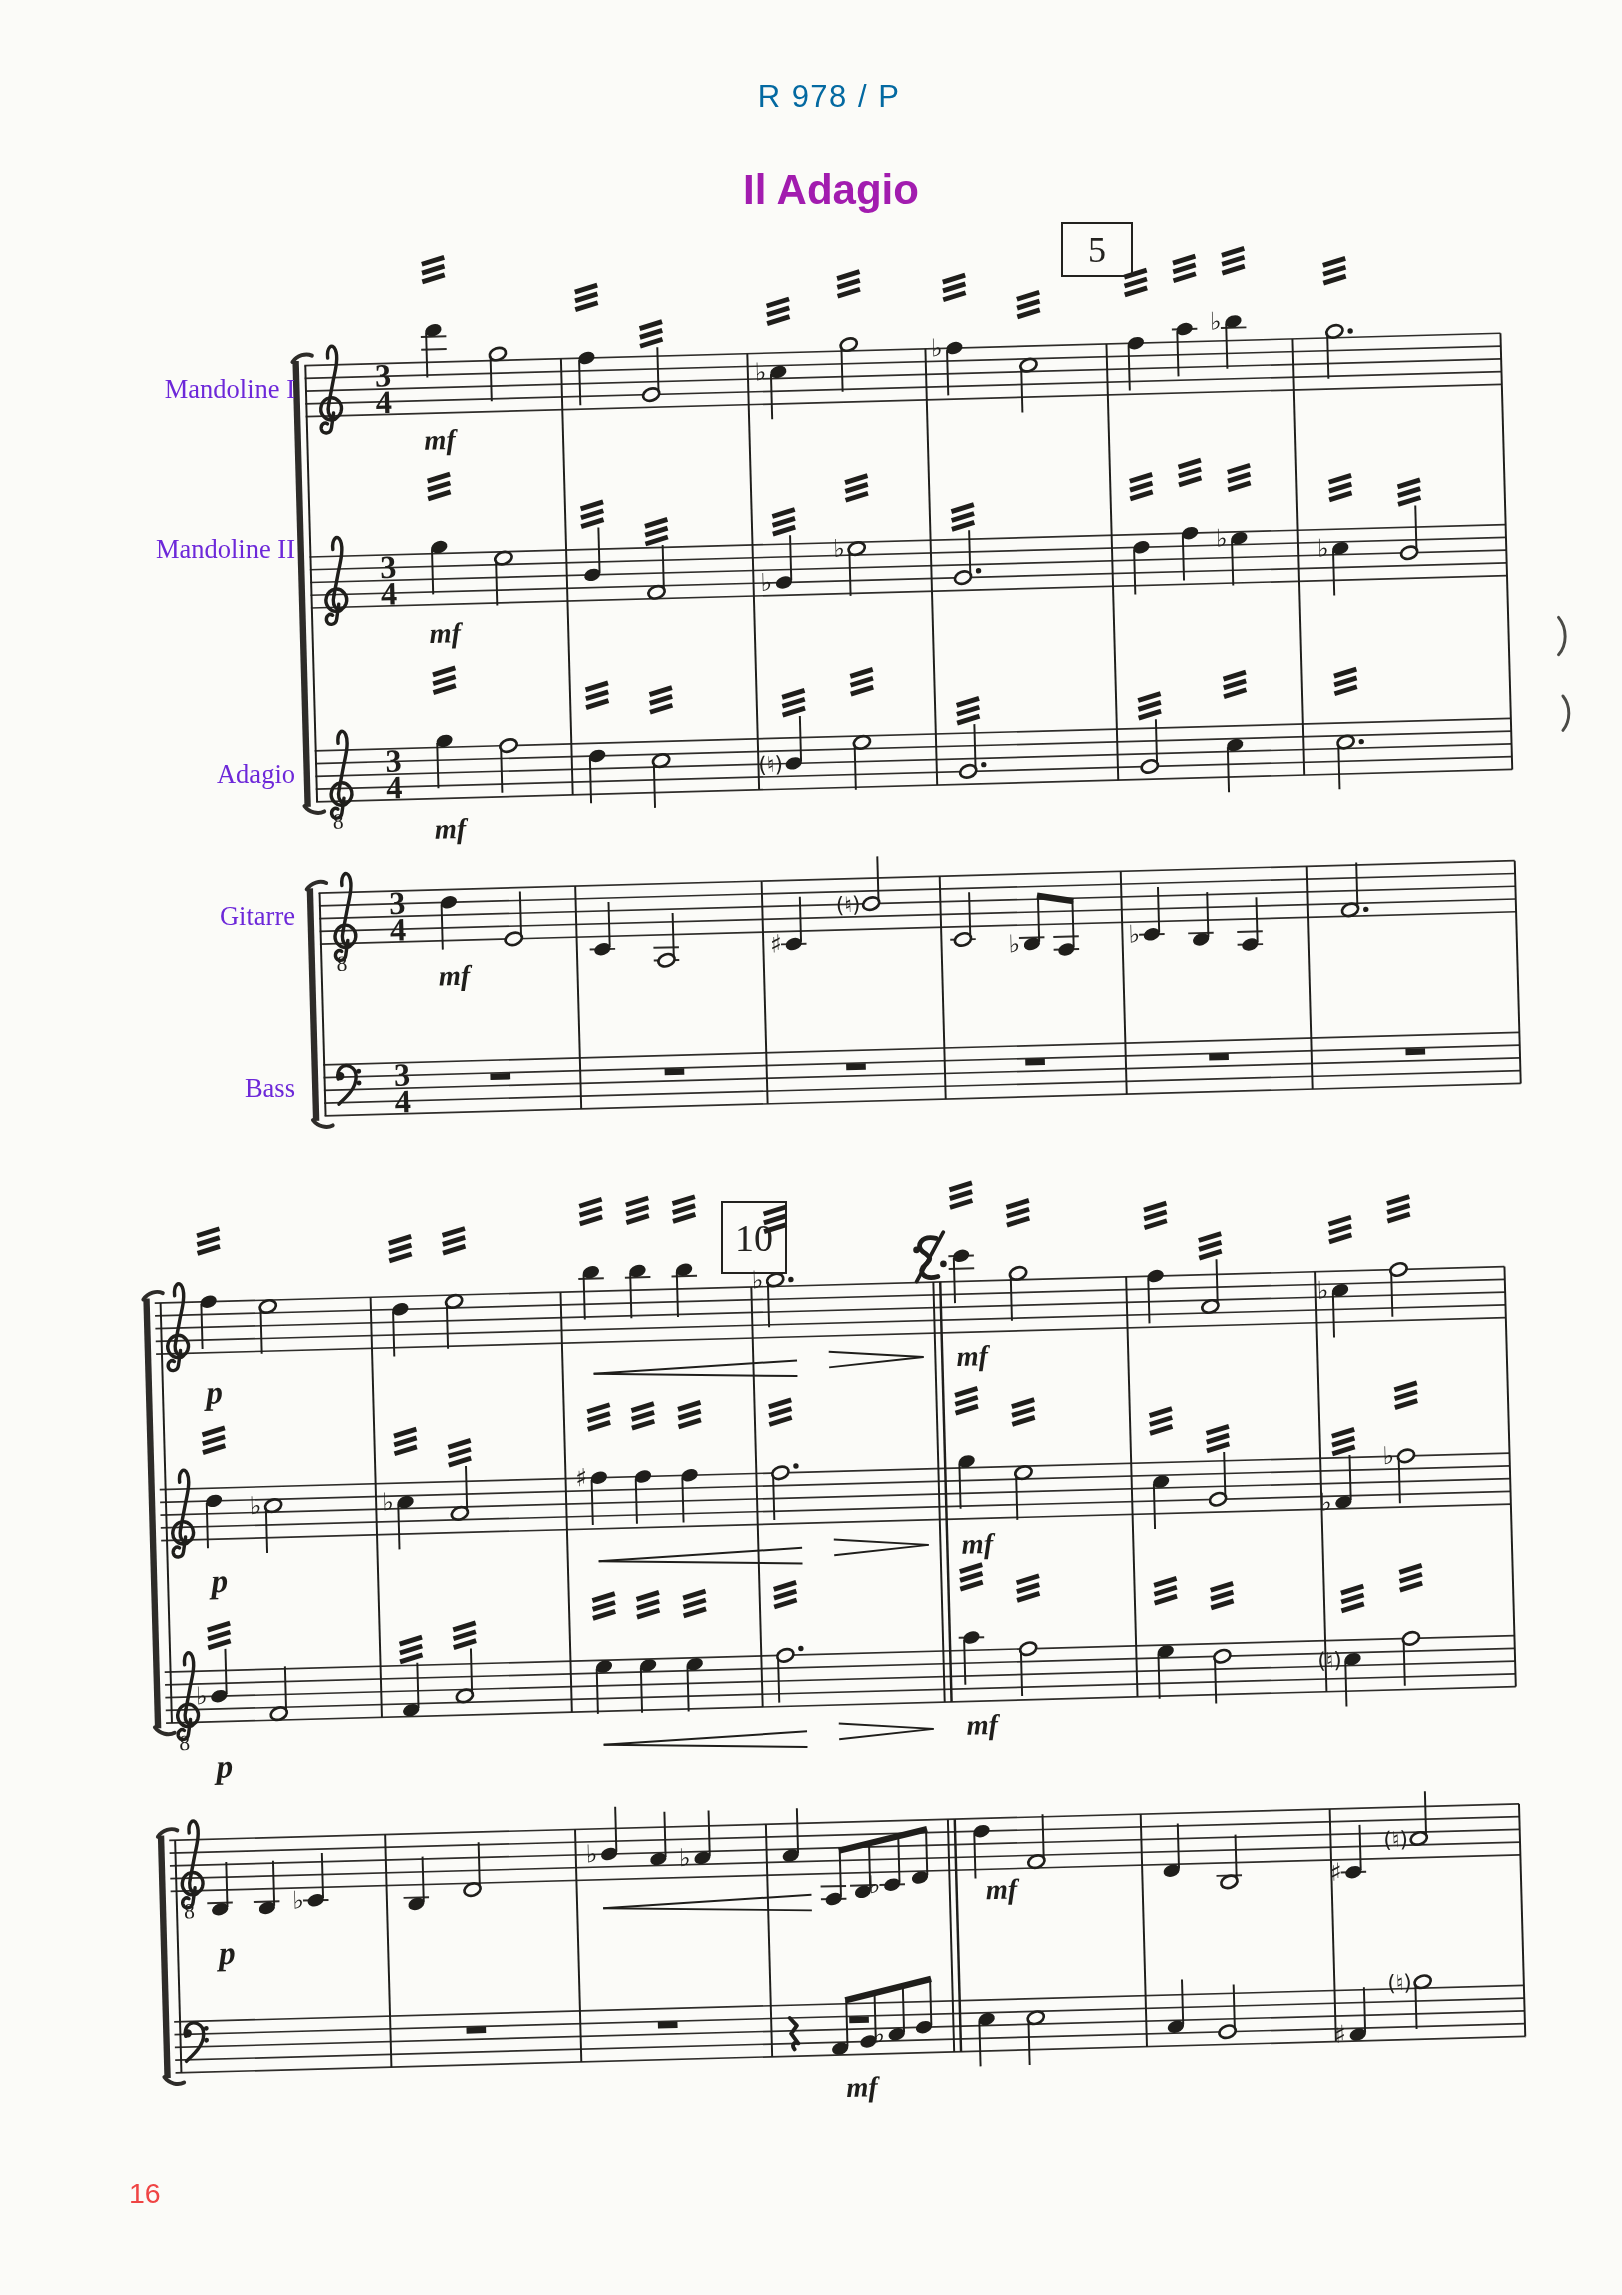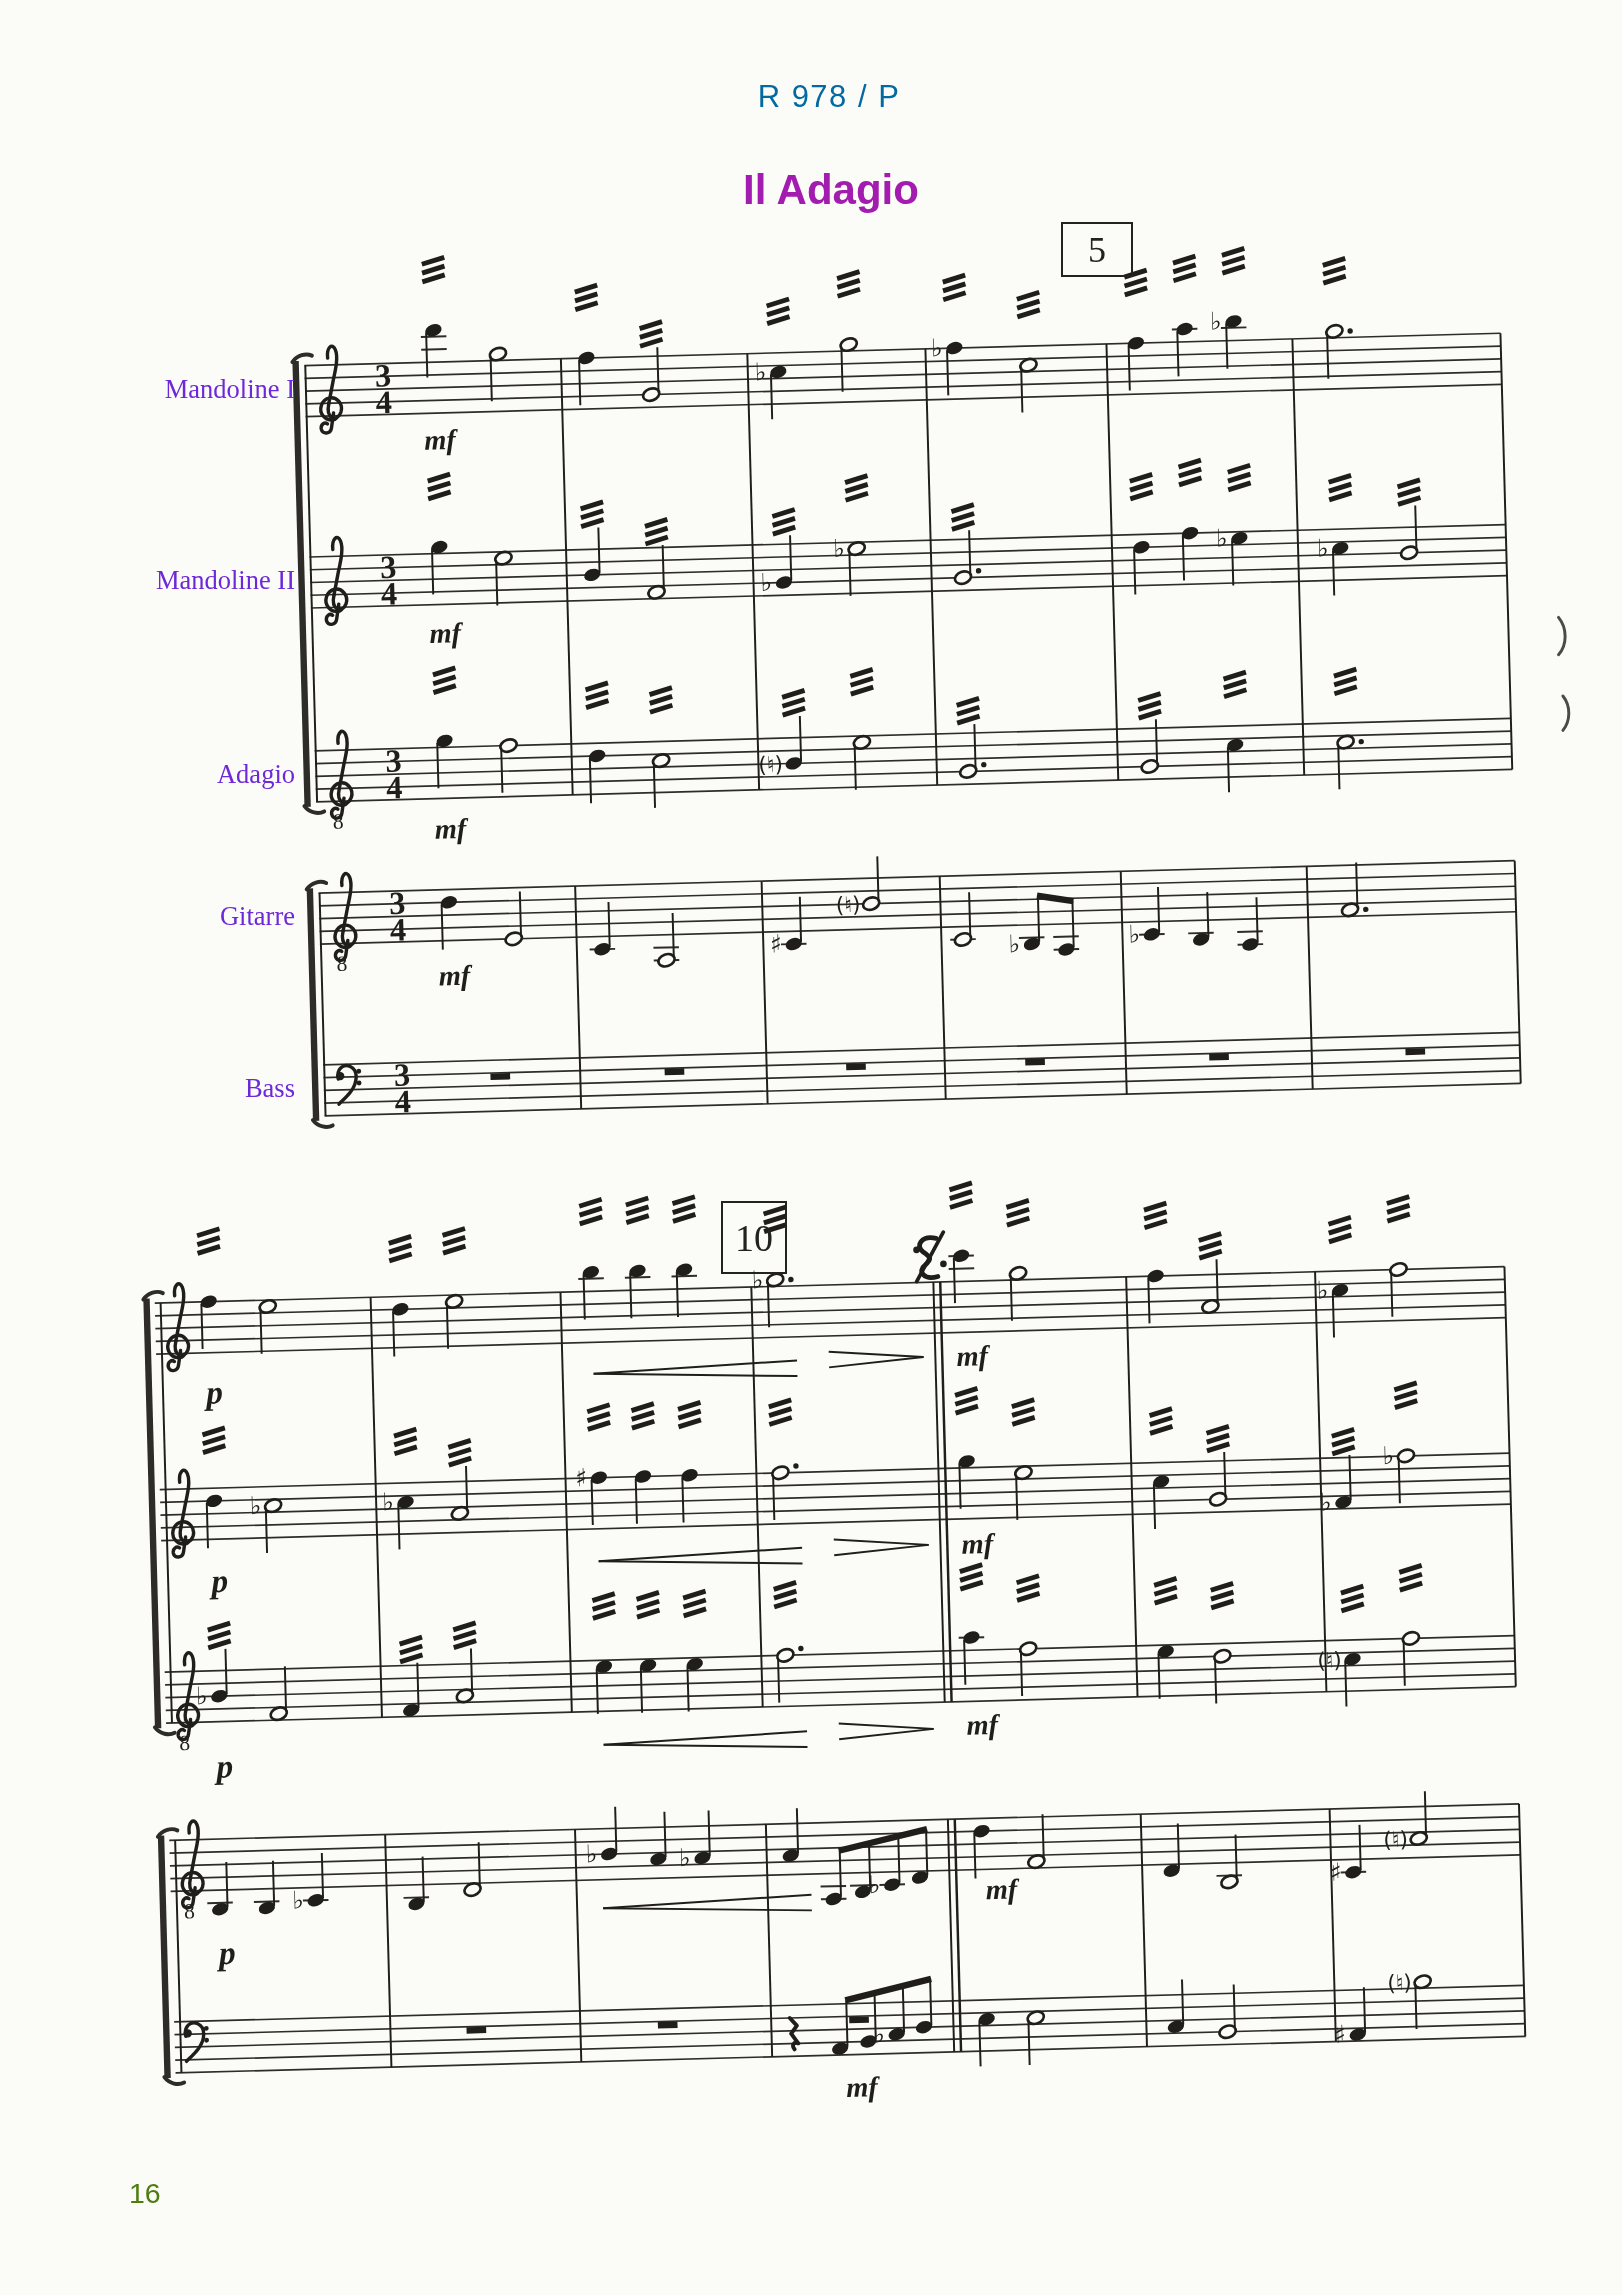--- a/index.html
+++ b/index.html
@@ -17,21 +17,21 @@
     font-size:31px; letter-spacing:1.5px; color:#0369a1; white-space:nowrap;
   }
   .hdr-title{
     position:absolute; top:166px; left:831px; transform:translateX(-50%);
     font-family:"Liberation Sans", sans-serif;
     font-size:42px; font-weight:bold; color:#a21caf; white-space:nowrap;
   }
   .pageno{
     position:absolute; top:2177px; left:129px;
     font-family:"Liberation Sans", sans-serif;
-    font-size:28.5px; color:#4d7c0f;
+    font-size:28.5px; color:#ef4444;
   }
   .staff-label{
     position:absolute; left:74px; width:221px; text-align:right;
     font-size:26.5px; color:#6d28d9; white-space:nowrap;
   }
   .rehearsal{
     position:absolute; border:2.9px solid #23221f; background:transparent;
     display:flex; align-items:center; justify-content:center;
     font-family:"Liberation Serif", serif; color:#23221f;
   }
@@ -791,21 +791,21 @@
           <circle cx="39" cy="37" r="4.5" fill="#1f1e1b"></circle>
         </g>
       </g>
       <g>
         <path d="M3175 1258 c18 22 18 56 0 76" stroke="#4a4a46" stroke-width="6" fill="none" stroke-linecap="round"></path>
         <path d="M3184 1418 c16 20 16 50 0 70" stroke="#4a4a46" stroke-width="6" fill="none" stroke-linecap="round"></path>
       </g>
     </svg>
 
   <div class="staff-label" style="top: 374px;">Mandoline I</div>
-  <div class="staff-label" style="top: 565px;">Mandoline II</div>
+  <div class="staff-label" style="top: 534px;">Mandoline II</div>
   <div class="staff-label" style="top: 759px;">Adagio</div>
   <div class="staff-label" style="top: 901px;">Gitarre</div>
   <div class="staff-label" style="top: 1073px; font-family: Liberation Serif, serif;">Bass</div>
 
   <div class="rehearsal" style="left: 1061px; top: 222px; width: 68px; height: 51px; font-size: 36px;">
       <span>5</span>
     </div>
   <div class="rehearsal" style="left: 721px; top: 1201px; width: 62px; height: 69px; font-size: 38px;">
       <span>10</span>
     </div>

